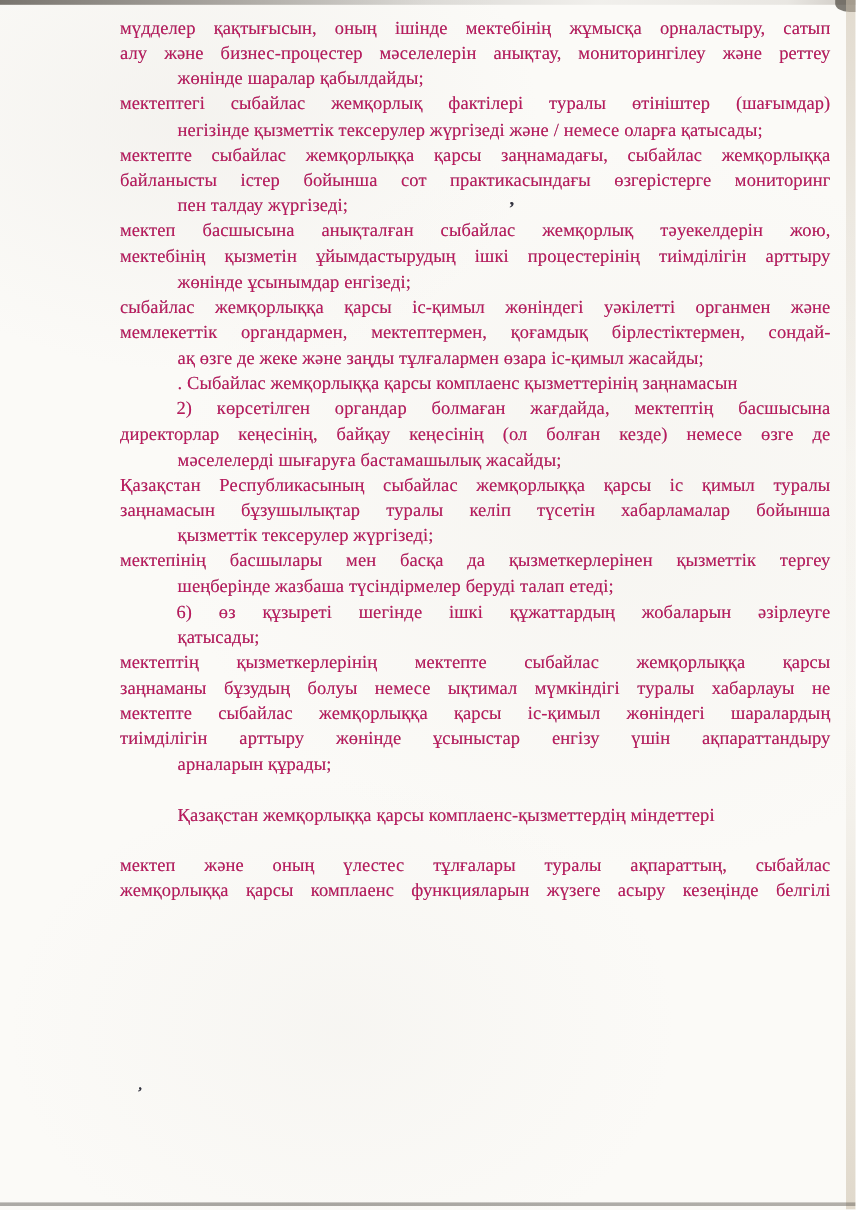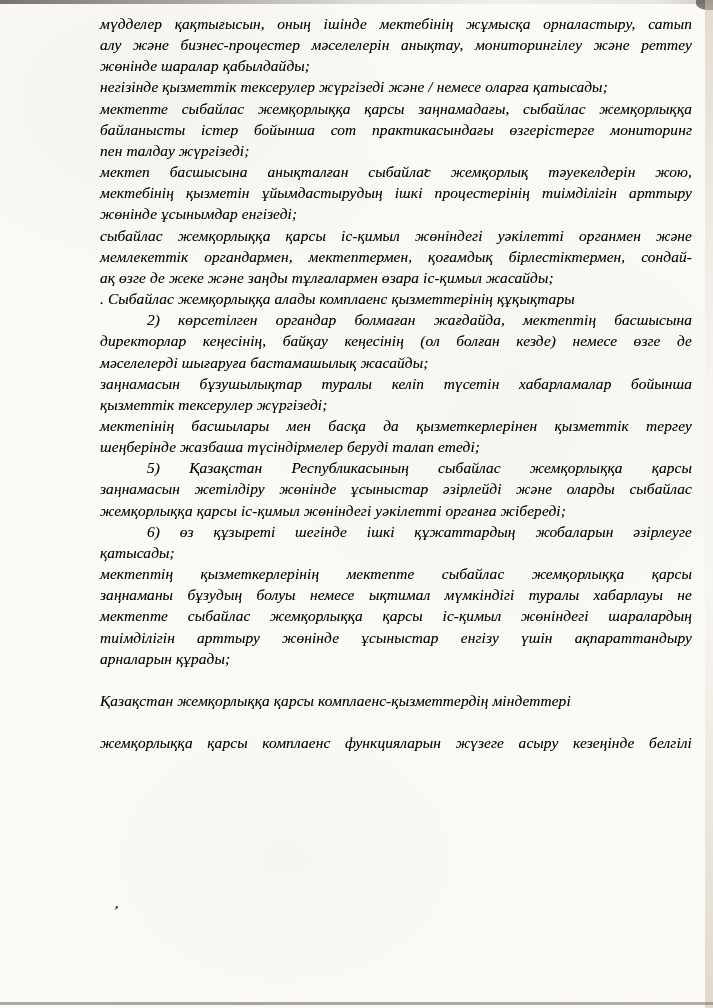--- a/index.html
+++ b/index.html
@@ -49,34 +49,34 @@
       rgba(212,202,184,0.38) 80%, rgba(206,194,174,0.60));
   }
   
   .content {
     position: absolute;
     left: 100px;
     top: 13px;
     width: 592px;
     font-size: 15.4px;
     line-height: 21.15px;
-    color: #000000;
+    color: #be185d;
     text-shadow: 0 0 0.55px rgba(43,43,60,0.45);
     letter-spacing: 0.1px;
-    font-style: italic;
   }
   .para { margin: 0; }
   .para.space-before { margin-top: 21.15px; }
   .line {
     text-align: justify;
     text-align-last: justify;
   }
   .line.left {
     text-align: left;
     text-align-last: left;
+    margin-left: 48px;
   }
   .line.indent { padding-left: 47px; }
   
   .stray {
     position: absolute;
     color: #32323e;
     font-weight: bold;
     text-shadow: 0 0 0.5px rgba(43,43,60,0.5);
   }
   .stray-apostrophe { left: 424px; top: 166px; font-size: 15px; }
@@ -91,72 +91,70 @@
   <div class="edge-right"></div>
   <div class="edge-bottom"></div>
 
   <div class="content">
       <div class="para">
         <div class="line">мүдделер қақтығысын, оның ішінде мектебінің жұмысқа орналастыру, сатып</div>
         <div class="line">алу және бизнес-процестер мәселелерін анықтау, мониторингілеу және реттеу</div>
         <div class="line left">жөнінде шаралар қабылдайды;</div>
       </div>
       <div class="para">
+        <div class="line">мектептегі сыбайлас жемқорлық фактілері туралы өтініштер (шағымдар)</div>
         <div class="line left">негізінде қызметтік тексерулер жүргізеді және / немесе оларға қатысады;</div>
       </div>
       <div class="para">
         <div class="line">мектепте сыбайлас жемқорлыққа қарсы заңнамадағы, сыбайлас жемқорлыққа</div>
         <div class="line">байланысты істер бойынша сот практикасындағы өзгерістерге мониторинг</div>
         <div class="line left">пен талдау жүргізеді;</div>
       </div>
       <div class="para">
         <div class="line">мектеп басшысына анықталған сыбайлас жемқорлық тәуекелдерін жою,</div>
         <div class="line">мектебінің қызметін ұйымдастырудың ішкі процестерінің тиімділігін арттыру</div>
         <div class="line left">жөнінде ұсынымдар енгізеді;</div>
       </div>
       <div class="para">
         <div class="line">сыбайлас жемқорлыққа қарсы іс-қимыл жөніндегі уәкілетті органмен және</div>
         <div class="line">мемлекеттік органдармен, мектептермен, қоғамдық бірлестіктермен, сондай-</div>
         <div class="line left">ақ өзге де жеке және заңды тұлғалармен өзара іс-қимыл жасайды;</div>
       </div>
       <div class="para">
-        <div class="line left">. Сыбайлас жемқорлыққа алады комплаенс қызметтерінің құқықтары</div>
+        <div class="line left">. Сыбайлас жемқорлыққа қарсы комплаенс қызметтерінің заңнамасын</div>
       </div>
       <div class="para">
         <div class="line indent">2) көрсетілген органдар болмаған жағдайда, мектептің басшысына</div>
         <div class="line">директорлар кеңесінің, байқау кеңесінің (ол болған кезде) немесе өзге де</div>
         <div class="line left">мәселелерді шығаруға бастамашылық жасайды;</div>
       </div>
       <div class="para">
+        <div class="line">Қазақстан Республикасының сыбайлас жемқорлыққа қарсы іс қимыл туралы</div>
         <div class="line">заңнамасын бұзушылықтар туралы келіп түсетін хабарламалар бойынша</div>
         <div class="line left">қызметтік тексерулер жүргізеді;</div>
       </div>
       <div class="para">
         <div class="line">мектепінің басшылары мен басқа да қызметкерлерінен қызметтік тергеу</div>
         <div class="line left">шеңберінде жазбаша түсіндірмелер беруді талап етеді;</div>
-      </div>
-      <div class="para">
-        <div class="line indent">5) Қазақстан Республикасының сыбайлас жемқорлыққа қарсы</div>
-        <div class="line">заңнамасын жетілдіру жөнінде ұсыныстар әзірлейді және оларды сыбайлас</div>
-        <div class="line left">жемқорлыққа қарсы іс-қимыл жөніндегі уәкілетті органға жібереді;</div>
       </div>
       <div class="para">
         <div class="line indent">6) өз құзыреті шегінде ішкі құжаттардың жобаларын әзірлеуге</div>
         <div class="line left">қатысады;</div>
       </div>
       <div class="para">
         <div class="line">мектептің қызметкерлерінің мектепте сыбайлас жемқорлыққа қарсы</div>
         <div class="line">заңнаманы бұзудың болуы немесе ықтимал мүмкіндігі туралы хабарлауы не</div>
         <div class="line">мектепте сыбайлас жемқорлыққа қарсы іс-қимыл жөніндегі шаралардың</div>
         <div class="line">тиімділігін арттыру жөнінде ұсыныстар енгізу үшін ақпараттандыру</div>
         <div class="line left">арналарын құрады;</div>
       </div>
       <div class="para space-before">
         <div class="line left">Қазақстан жемқорлыққа қарсы комплаенс-қызметтердің міндеттері</div>
       </div>
       <div class="para space-before">
+        <div class="line">мектеп және оның үлестес тұлғалары туралы ақпараттың, сыбайлас</div>
         <div class="line">жемқорлыққа қарсы комплаенс функцияларын жүзеге асыру кезеңінде белгілі</div>
       </div>
     </div>
 
   <span class="stray stray-apostrophe">’</span>
   <span class="stray stray-dot">’</span>
 </div>
 
 </body></html>

